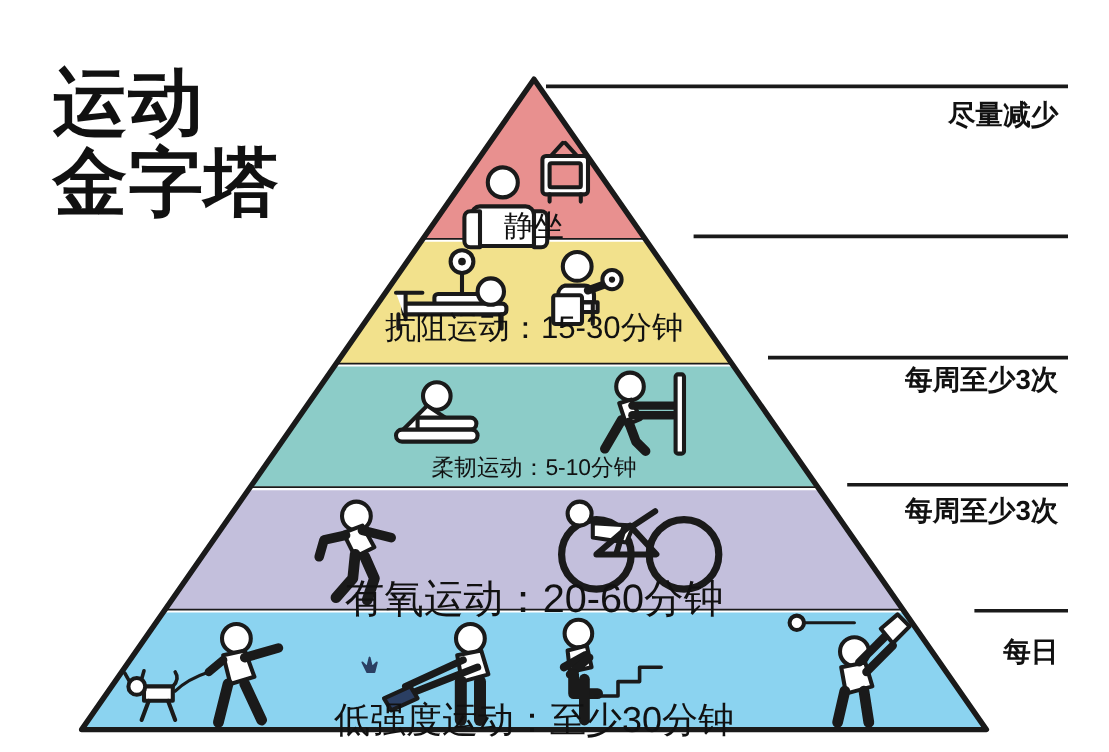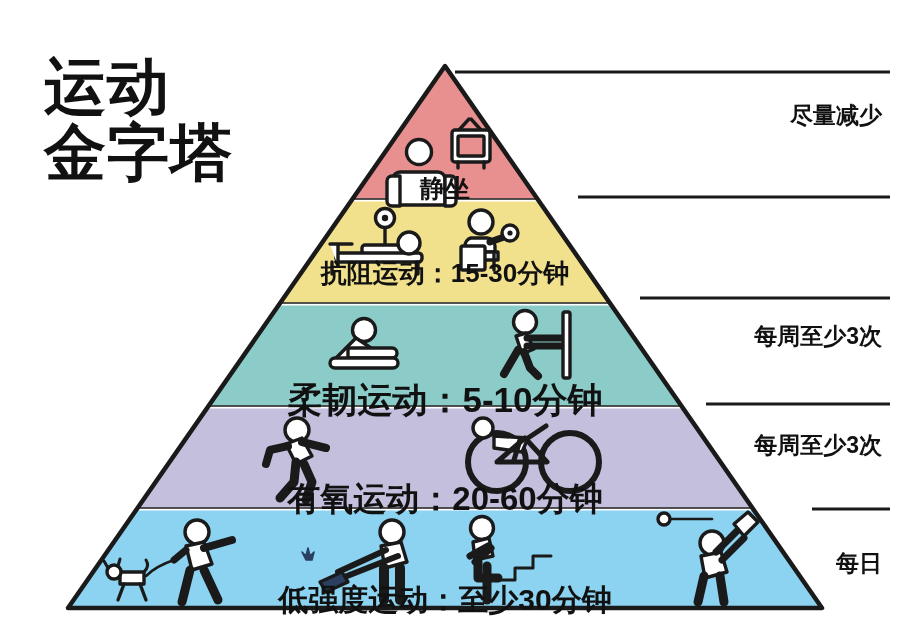--- a/index.html
+++ b/index.html
@@ -45,43 +45,42 @@
     left: 0; top: 0;
     width: 924px;
     height: 627px;
   }
 
   
   .level-caption {
     position: absolute;
     text-align: center;
     color: #111111;
-    font-weight: 700;
+    font-weight: 400;
     white-space: nowrap;
     user-select: none;
     font-size: 25px;
     letter-spacing: 0px;
   }
   #cap-l5 { left: 0;   top: 172px; width: 890px; font-size: 25px; }
   #cap-l4 { left: 0;   top: 256px; width: 890px; font-size: 26px; }
-  #cap-l3 { left: 0;   top: 377px; width: 890px; font-size: 35px; }
+  #cap-l3 { left: 0;   top: 377px; width: 890px; font-size: 19px; }
   #cap-l2 { left: 0;   top: 477px; width: 890px; font-size: 33px; }
   #cap-l1 { left: 0;   top: 580px; width: 890px; font-size: 30px; }
 
   
   .annotation {
     position: absolute;
     text-align: right;
     color: #111111;
     font-weight: 700;
     font-size: 23px;
     line-height: 1.14;
     white-space: nowrap;
     user-select: none;
-    margin-top: 20px;
   }
   .annotation .aline { display: block; }
 
   #ann-1 { right: 42px; top: 82px; }
   #ann-2 { right: 42px; top: 199px; }
   #ann-3 { right: 42px; top: 303px; }
   #ann-4 { right: 42px; top: 412px; }
   #ann-5 { right: 42px; top: 530px; }
 </style>
 </head>

